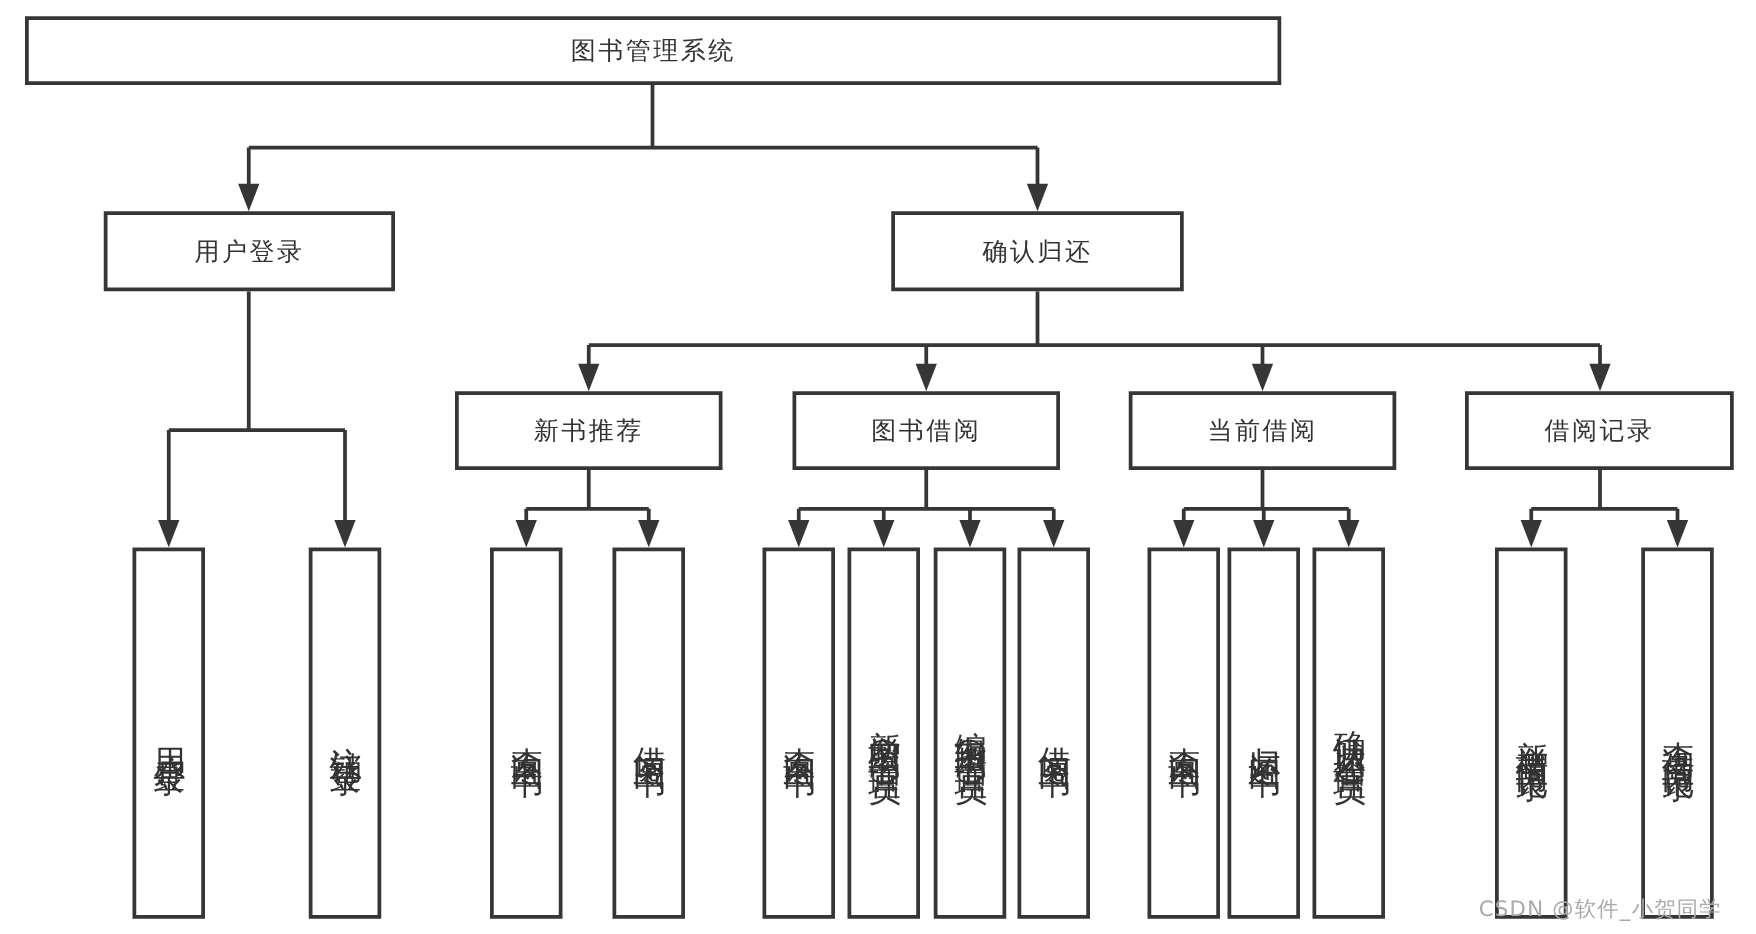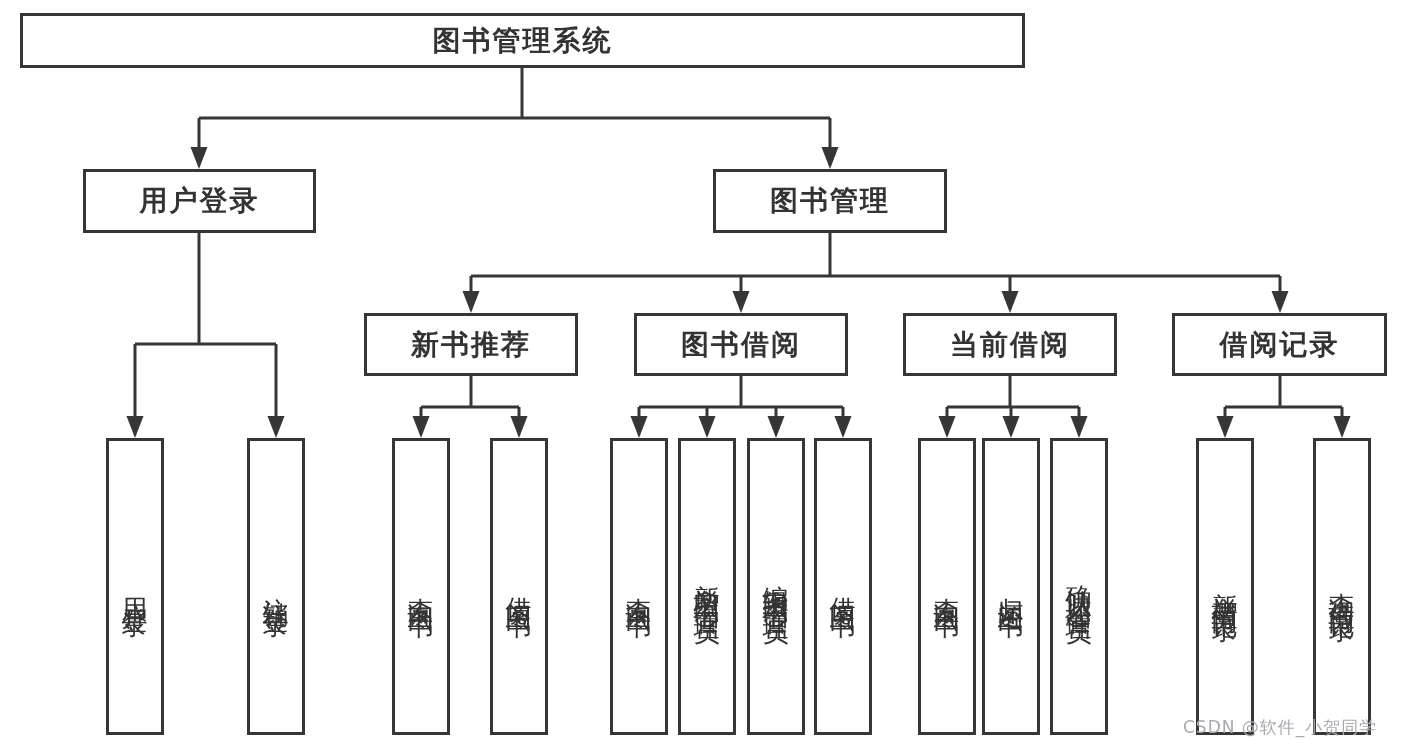--- a/index.html
+++ b/index.html
@@ -15,21 +15,21 @@
     position:absolute;
     box-sizing:border-box;
     background:#ffffff;
     border:3px solid #363636;
     color:#333333;
     display:flex;
     align-items:center;
     justify-content:center;
     text-align:center;
   }
-  .h-node{font-size:28px;letter-spacing:2px;white-space:nowrap;font-weight:bold;}
+  .h-node{font-size:20px;letter-spacing:2px;white-space:nowrap;}
   .v-node .vtext{
     writing-mode:vertical-rl;
     text-orientation:mixed;
     font-size:26px;
     line-height:1;
     letter-spacing:5px;
     color:#333333;
   }
   .watermark{
     position:absolute;
@@ -82,21 +82,21 @@
       <polygon points="1002.5,416 1019.5,416 1011,438"></polygon>
       <polygon points="1070.5,416 1087.5,416 1079,438"></polygon>
       <polygon points="1216.5,416 1233.5,416 1225,438"></polygon>
       <polygon points="1333.5,416 1350.5,416 1342,438"></polygon>
     </g>
   </svg>
 
   <div class="node h-node" style="left:20px;top:13px;width:1005px;height:55px;">图书管理系统</div>
 
   <div class="node h-node" style="left:83px;top:169px;width:233px;height:64px;">用户登录</div>
-  <div class="node h-node" style="left:713px;top:169px;width:234px;height:64px;">图书管理</div>
+  <div class="node h-node" style="left:713px;top:169px;width:234px;height:64px;">确认归还</div>
 
   <div class="node h-node" style="left:634px;top:313px;width:214px;height:63px;">图书借阅</div>
   <div class="node h-node" style="left:364px;top:313px;width:214px;height:63px;">新书推荐</div>
   <div class="node h-node" style="left:1172px;top:313px;width:215px;height:63px;">借阅记录</div>
   <div class="node h-node" style="left:903px;top:313px;width:214px;height:63px;">当前借阅</div>
 
   <div class="node v-node" style="left:106px;top:438px;width:58px;height:297px;">
     <span class="vtext">用户登录</span>
   </div>
   <div class="node v-node" style="left:247px;top:438px;width:58px;height:297px;">

